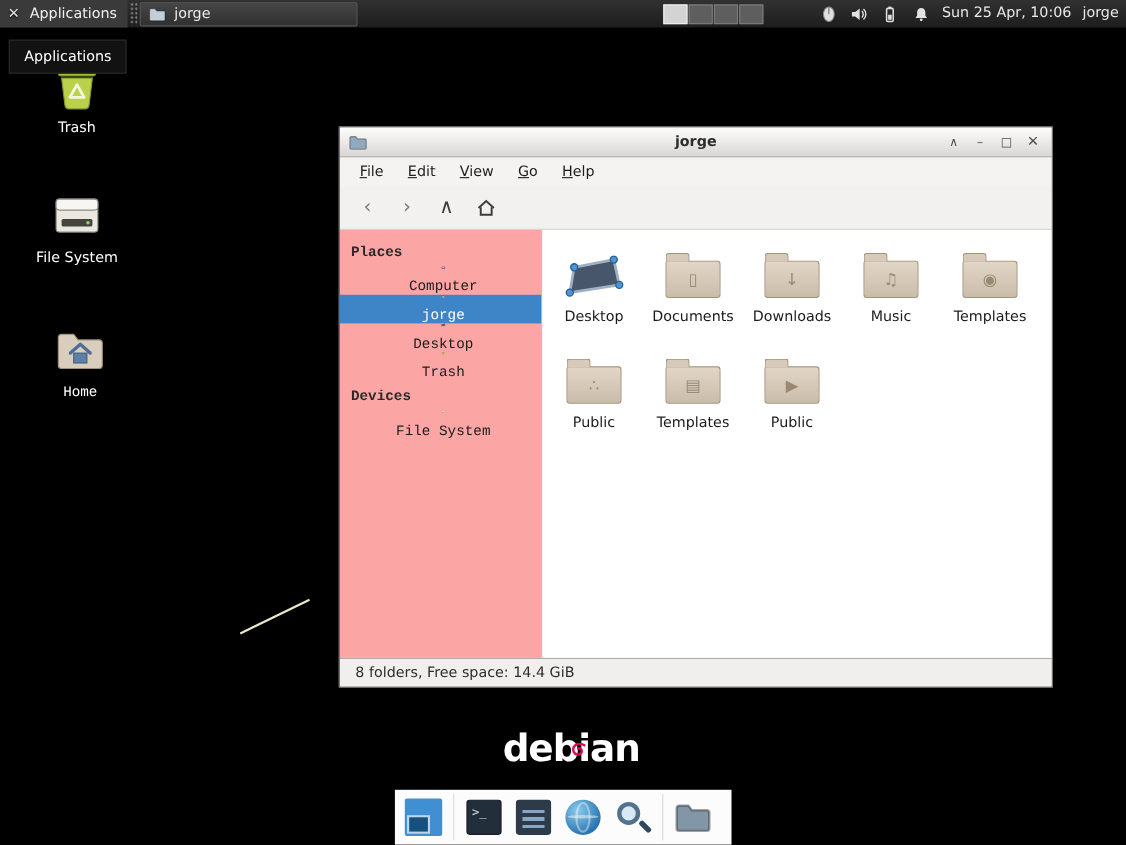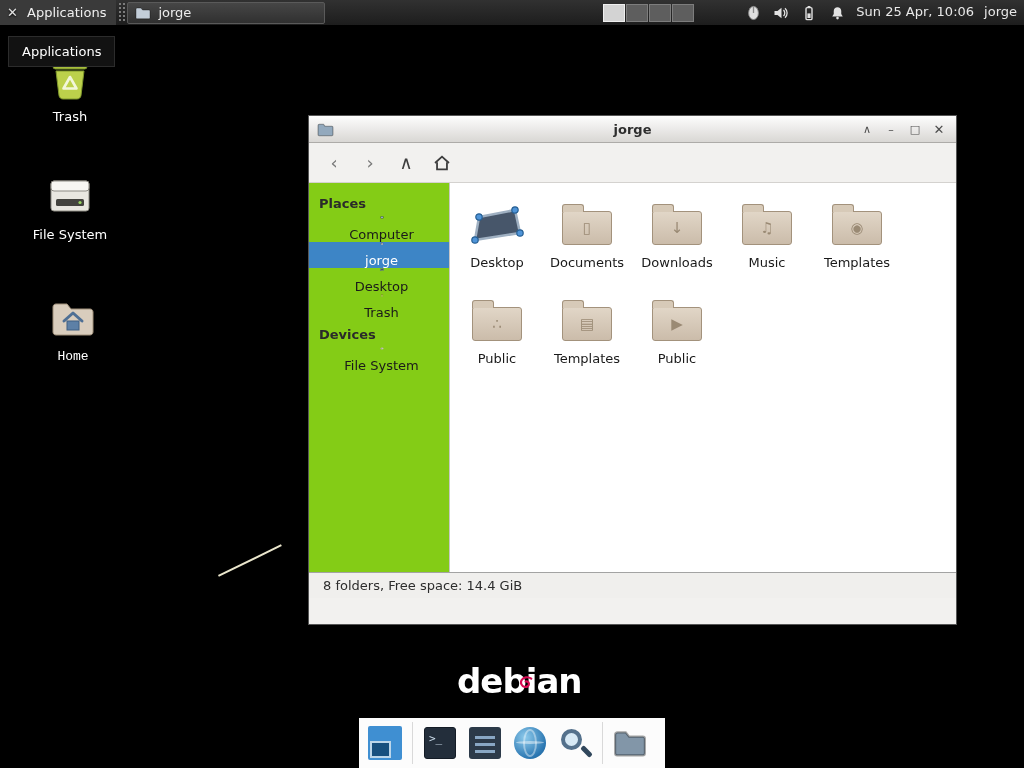--- a/index.html
+++ b/index.html
@@ -63,21 +63,21 @@
              border-bottom:1px solid #d4d2cf; }
   .tbtn { width:30px; height:27px; display:flex; align-items:center; justify-content:center;
           font-size:18px; color:#3e3e3e; border-radius:3px; }
   .tbtn.dim { color:#7a7a7a; }
   .entry { flex:1; height:28px; background:#fff; border:1px solid #b7b5b2; border-radius:3px;
            display:flex; align-items:center; gap:7px; padding:0 8px; font-size:13px; color:#161616; }
   .entry .spacer { flex:1; }
   .reload { color:#444; font-size:15px; }
 
   .wbody { display:flex; height:389px; }
-  .sidebar { width:141px; background:#84cc16; border-right:1px solid #c8c6c4; padding-top:6px; }
+  .sidebar { width:184px; background:#fca5a5; border-right:1px solid #c8c6c4; padding-top:6px;font-family:Liberation Mono, monospace; }
   .shead { font-weight:bold; font-size:13px; color:#2a2a2a; padding:7px 10px 5px; }
   .srow { display:flex; align-items:center; gap:8px; height:26px; padding:0 10px 0 15px; font-size:13px; color:#1a1a1a;flex-direction:column; }
   .srow.selected { background:#3d85c6; color:#fff; }
 
   .files { flex:1; background:#fff; padding:14px 0 0 2px; }
   .fgrid { display:grid; grid-template-columns:repeat(5,90px); grid-auto-rows:96px; }
   .file { display:flex; flex-direction:column; align-items:center; }
   .ficon { height:56px; width:64px; display:flex; align-items:center; justify-content:center; }
   .flabel { font-size:13px; color:#1a1a1a; margin-top:2px; }
 
@@ -258,20 +258,27 @@
       </span>
       <span class="wtitle">jorge</span>
       <span class="wcontrols">
         <span class="wbtn">∧</span>
         <span class="wbtn">–</span>
         <span class="wbtn">□</span>
         <span class="wbtn close">✕</span>
       </span>
     </div>
 
+    <div class="menubar">
+      <span class="mitem">File</span>
+      <span class="mitem">Edit</span>
+      <span class="mitem">View</span>
+      <span class="mitem">Go</span>
+      <span class="mitem">Help</span>
+    </div>
 
     <div class="toolbar">
       <span class="tbtn dim">‹</span>
       <span class="tbtn dim">›</span>
       <span class="tbtn">∧</span>
       <span class="tbtn">
         <svg width="18" height="18" viewBox="0 0 16 16">
             <path d="M1.8 8 L8 2.4 L14.2 8" fill="none" stroke="#3d3d3d" stroke-width="1.6"></path>
             <path d="M3.6 7.4 V13.6 H12.4 V7.4" fill="none" stroke="#3d3d3d" stroke-width="1.6"></path>
           </svg>

